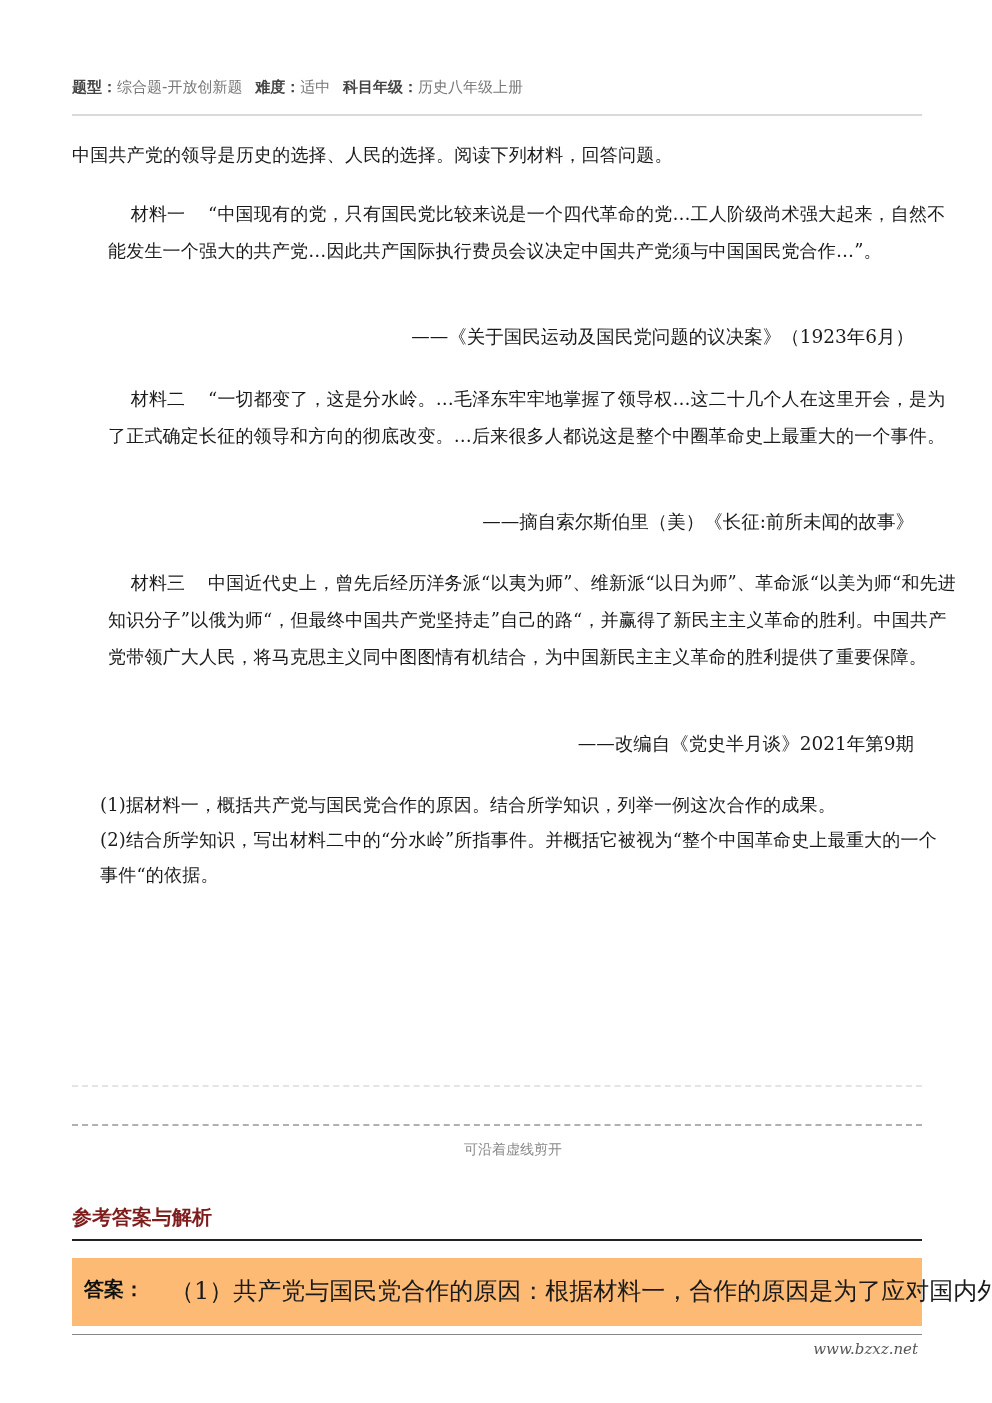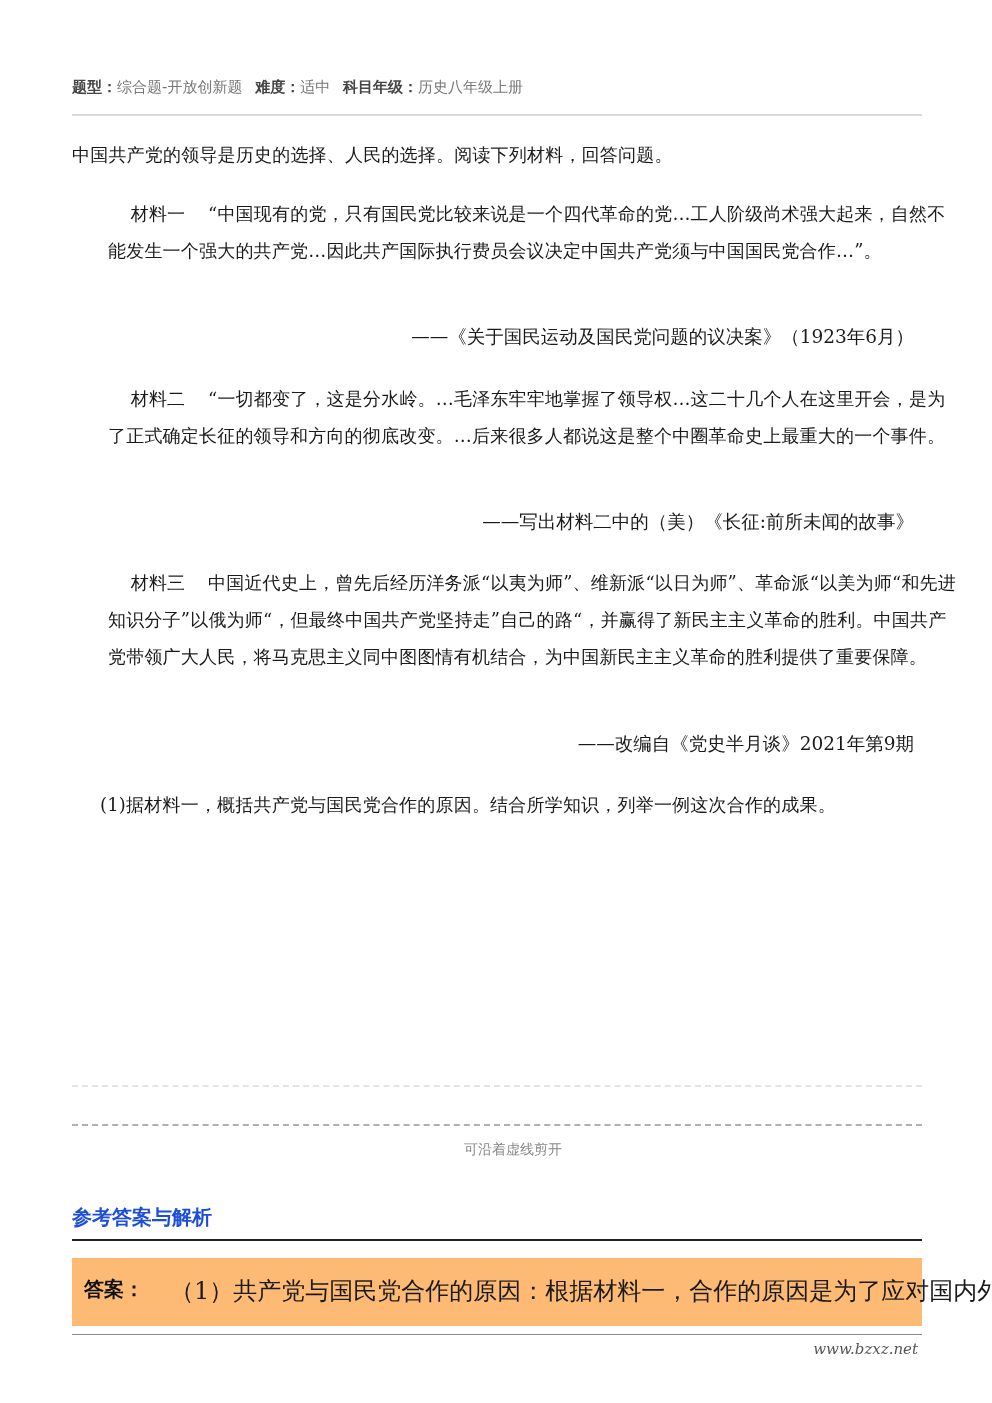--- a/index.html
+++ b/index.html
@@ -20,21 +20,21 @@
 
     .para { position: absolute; left: 0; width: 850px; font-size: 18px; line-height: 37px; letter-spacing: 0.2px; }
     .indent { padding-left: 36px; }
     .lbl { display: inline-block; width: 100px; text-align: center; }
     .src { position: absolute; right: 8px; font-size: 18.5px; white-space: nowrap; }
 
     .dash1 { position: absolute; top: 1085px; left: 0; width: 850px; border-top: 2px dashed #e4e4e4; }
     .dash2 { position: absolute; top: 1124px; left: 0; width: 850px; border-top: 2px dashed #b0b0b0; }
     .cut { position: absolute; top: 1141px; left: 16px; width: 850px; text-align: center; font-size: 14px; color: #888; font-family: "DejaVu Sans", "Liberation Sans", sans-serif; }
 
-    .ans-title { position: absolute; top: 1204px; left: 0; font-size: 20px; font-weight: bold; font-family: "DejaVu Sans", "Liberation Sans", sans-serif; color: #1d4ed8; }
+    .ans-title { position: absolute; top: 1204px; left: 0; font-size: 20px; font-weight: bold; font-family: "DejaVu Sans", "Liberation Sans", sans-serif; color: #7f1d1d; }
     .rule-dark { position: absolute; top: 1239px; left: 0; width: 850px; height: 2px; background: #222; }
     .ans-box { position: absolute; top: 1258px; left: 0; width: 850px; height: 68px; background: #fdba74; }
     .ans-label { position: absolute; left: 12px; top: 18px; font-size: 20px; font-weight: bold; font-family: "DejaVu Sans", "Liberation Sans", sans-serif; color: #111; }
     .ans-text { position: absolute; left: 98px; top: 17px; font-size: 24px; white-space: nowrap; }
     .rule-bottom { position: absolute; top: 1334px; left: 0; width: 850px; height: 1px; background: #888; }
     .footer { position: absolute; top: 1340px; right: 4px; font-size: 15px; font-style: italic; color: #555; font-family: "DejaVu Serif", "Liberation Serif", serif; }
   </style>
 </head>
 <body>
 
@@ -50,29 +50,30 @@
   <div class="para" style="top:136px;">中国共产党的领导是历史的选择、人民的选择。阅读下列材料，回答问题。</div>
 
   <div class="para indent" style="top:195px;">
     <span class="lbl">材料一</span><span>“中国现有的党，只有国民党比较来说是一个四代革命的党…工人阶级尚术强大起来，自然不能发生一个强大的共产党…因此共产国际执行费员会议决定中国共产党须与中国国民党合作…”。</span>
   </div>
   <div class="src" style="top:324px;">——《关于国民运动及国民党问题的议决案》（1923年6月）</div>
 
   <div class="para indent" style="top:380px;">
     <span class="lbl">材料二</span><span>“一切都变了，这是分水岭。…毛泽东牢牢地掌握了领导权…这二十几个人在这里开会，是为了正式确定长征的领导和方向的彻底改变。…后来很多人都说这是整个中圈革命史上最重大的一个事件。</span>
   </div>
-  <div class="src" style="top:509px;">——写出材料二中的（美）《长征:前所未闻的故事》</div>
+  <div class="src" style="top:509px;">——摘自索尔斯伯里（美）《长征:前所未闻的故事》</div>
 
   <div class="para indent" style="top:564px;">
     <span class="lbl">材料三</span><span>中国近代史上，曾先后经历洋务派“以夷为师”、维新派“以日为师”、革命派“以美为师“和先进知识分子”以俄为师“，但最终中国共产党坚持走”自己的路“，并赢得了新民主主义革命的胜利。中国共产党带领广大人民，将马克思主义同中图图情有机结合，为中国新民主主义革命的胜利提供了重要保障。</span>
   </div>
   <div class="src" style="top:731px;">——改编自《党史半月谈》2021年第9期</div>
 
   <div class="para" style="top:787px; line-height:35px;margin-left:28px;">
     <div>(1)据材料一，概括共产党与国民党合作的原因。结合所学知识，列举一例这次合作的成果。</div>
+    <div>(2)结合所学知识，写出材料二中的“分水岭”所指事件。并概括它被视为“整个中国革命史上最重大的一个事件“的依据。</div>
   </div>
 
   <div class="dash1"></div>
   <div class="dash2"></div>
   <div class="cut">可沿着虚线剪开</div>
 
   <div class="ans-title">参考答案与解析</div>
   <div class="rule-dark"></div>
   <div class="ans-box">
     <span class="ans-label">答案：</span>

